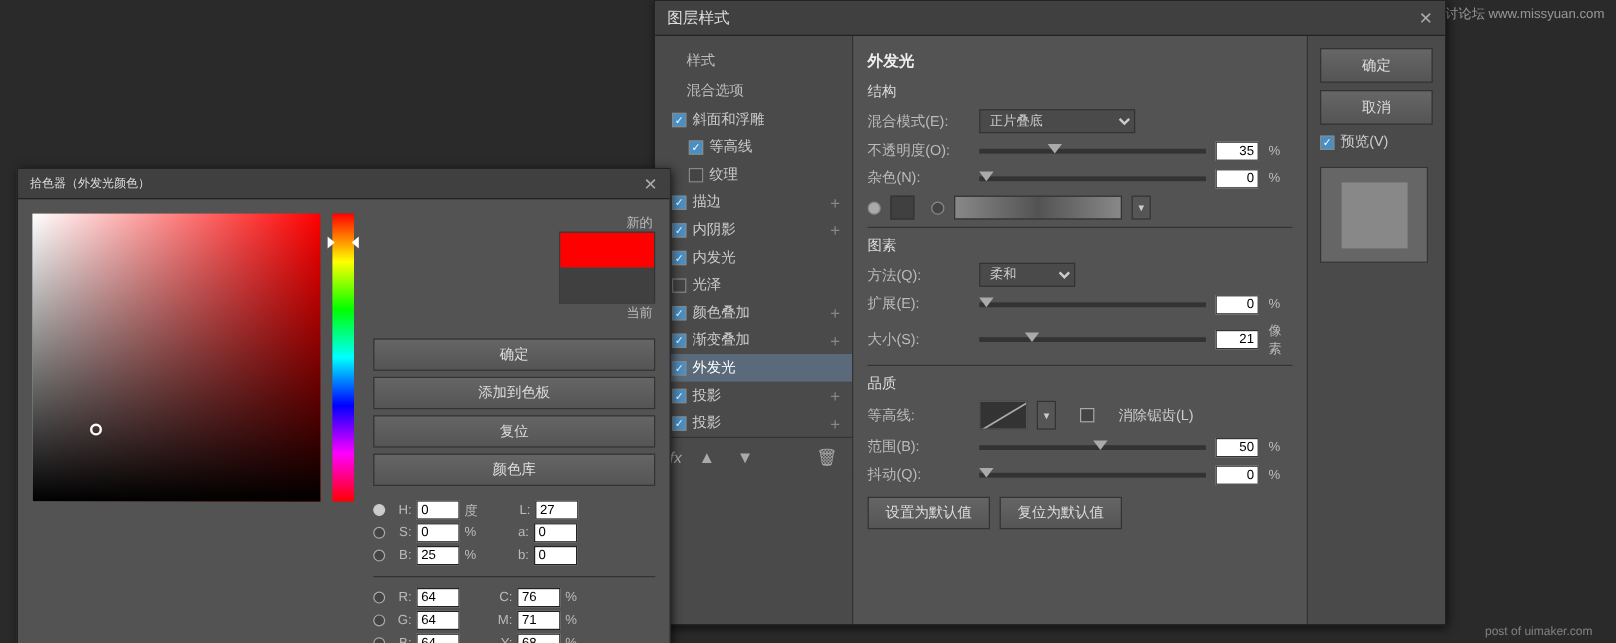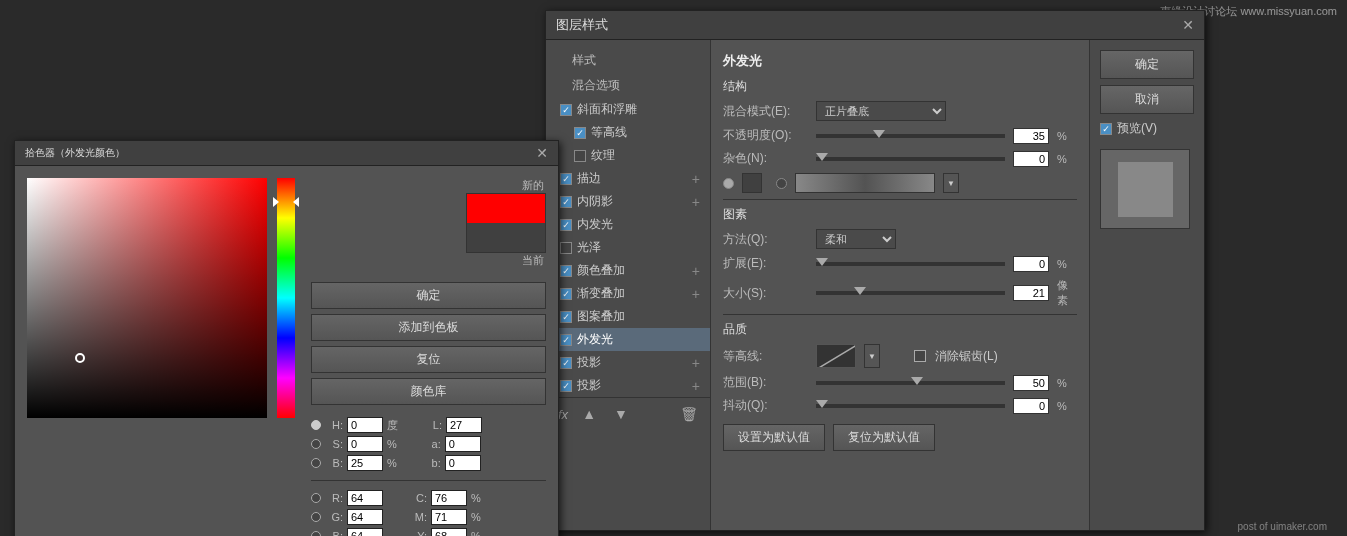--- a/index.html
+++ b/index.html
@@ -217,21 +217,21 @@
     }
     .checkbox {
       width: 12px; height: 12px;
       border: 1px solid #aaa;
       background: #444;
     }
 
     
     .layer-style-dialog {
       position: absolute;
-      top: 10px;
+      top: 0;
       left: 545px;
       width: 660px;
       background: #535353;
       border: 1px solid #222;
       box-shadow: 2px 2px 8px rgba(0,0,0,0.7);
       z-index: 8;
     }
     .dialog-titlebar {
       background: #404040;
       padding: 5px 10px;
@@ -658,24 +658,20 @@
       <div class="style-item">
         <div class="style-checkbox checked"></div>
         <span>颜色叠加</span>
         <span style="margin-left:auto; color:#888; font-size:14px;">+</span>
       </div>
       <div class="style-item">
         <div class="style-checkbox checked"></div>
         <span>渐变叠加</span>
         <span style="margin-left:auto; color:#888; font-size:14px;">+</span>
       </div>
-      <div class="style-item">
-        <div class="style-checkbox checked"></div>
-        <span>图案叠加</span>
-      </div>
       <div class="style-item active">
         <div class="style-checkbox checked"></div>
         <span>外发光</span>
       </div>
       <div class="style-item">
         <div class="style-checkbox checked"></div>
         <span>投影</span>
         <span style="margin-left:auto; color:#888; font-size:14px;">+</span>
       </div>
       <div class="style-item">
@@ -773,21 +769,21 @@
       <div class="sub-title">品质</div>
 
       <div class="quality-row">
         <span class="settings-label">等高线:</span>
         <div class="contour-preview">
           <svg width="40" height="24" viewBox="0 0 40 24">
             <polyline points="0,24 40,0" stroke="#aaa" stroke-width="1.5" fill="none"></polyline>
           </svg>
         </div>
         <div class="dropdown-arrow" style="height:24px;">▼</div>
-        <div style="margin-left:26px; display:flex; align-items:center; gap:9px;">
+        <div style="margin-left:12px; display:flex; align-items:center; gap:20px;">
           <div class="checkbox" style="background:#444;"></div>
           <span>消除锯齿(L)</span>
         </div>
       </div>
 
       <div class="settings-row">
         <span class="settings-label">范围(B):</span>
         <div class="slider-container">
           <div class="slider-track">
             <div class="slider-thumb" style="left:50%;"></div>

